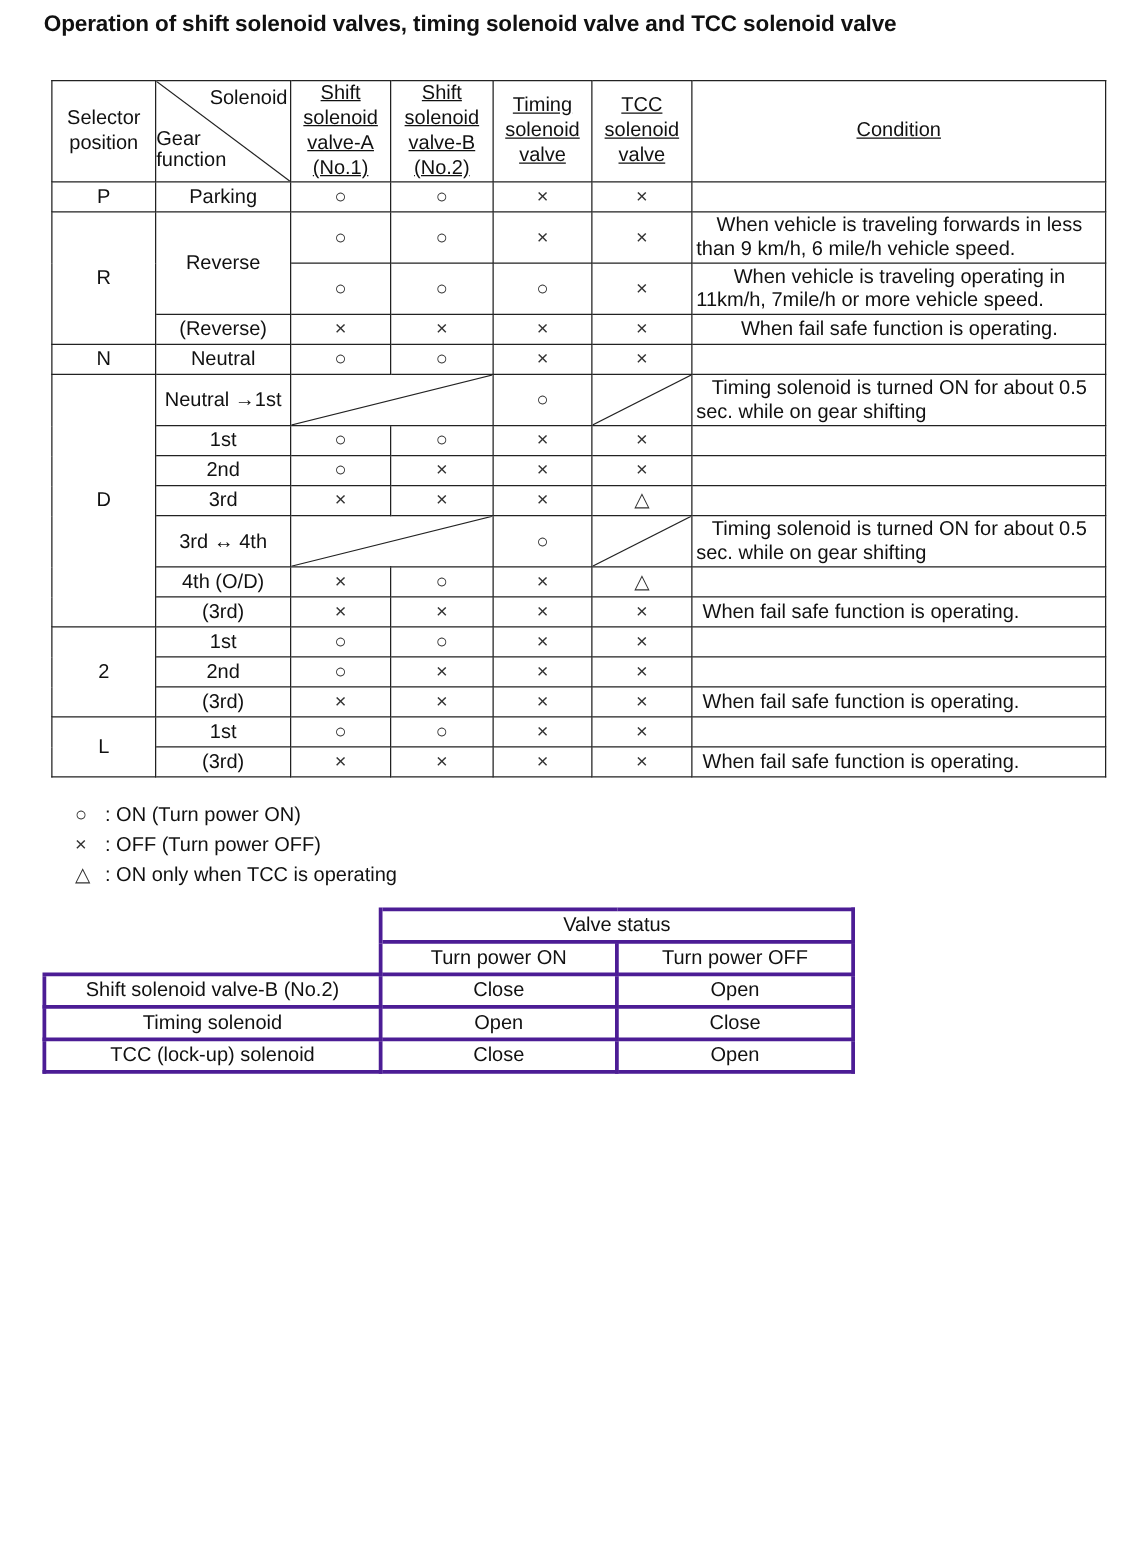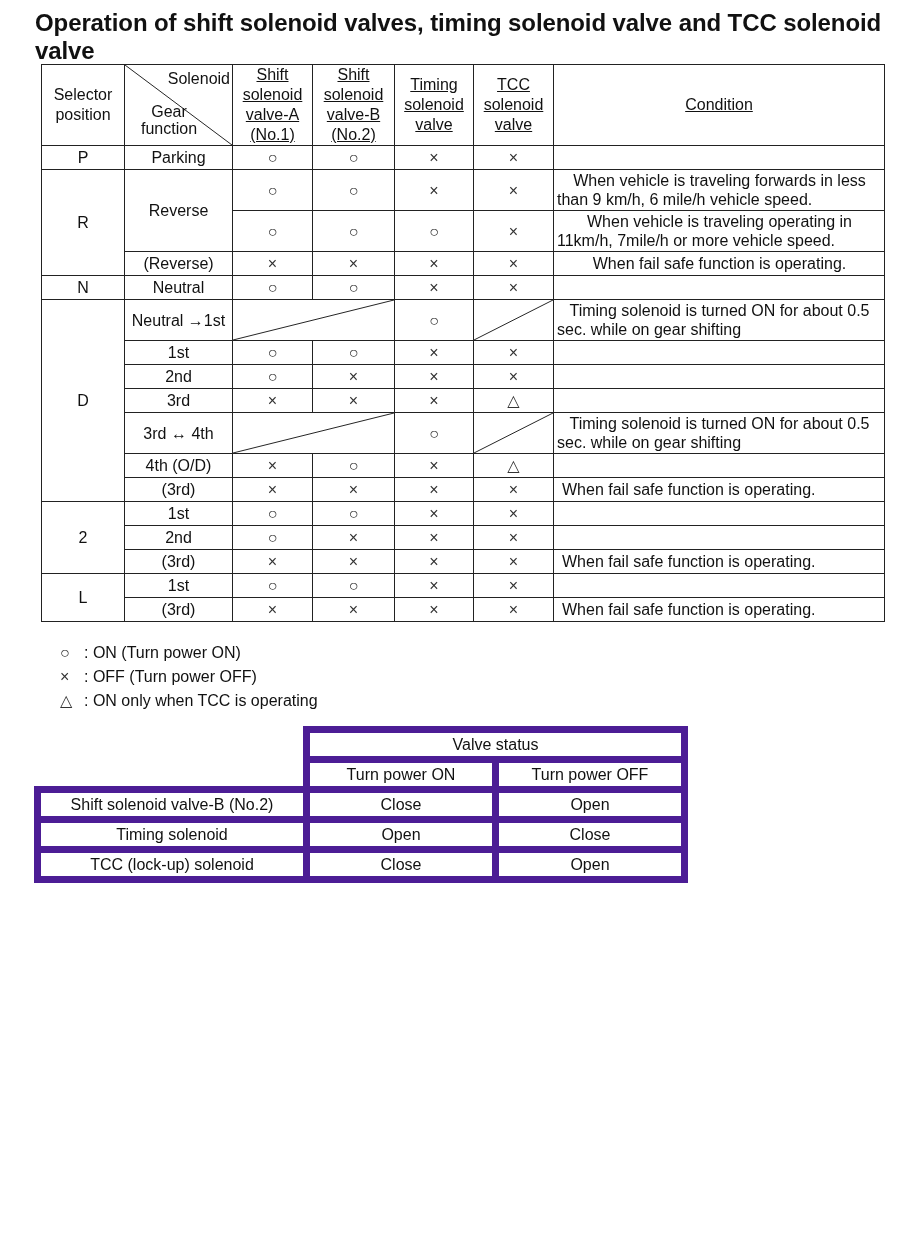--- a/index.html
+++ b/index.html
@@ -1,39 +1,39 @@
 <!DOCTYPE html>
 <html><head>
 <meta charset="utf-8">
 <style>
   html, body { margin: 0; padding: 0; background: #ffffff; }
   body { width: 904px; height: 1240px; position: relative; font-family: "Liberation Sans", sans-serif; color: #111; }
-  .title { position: absolute; left: 35px; top: 9px; font-size: 24px; font-weight: bold; letter-spacing: -0.1px; }
+  .title { position: absolute; left: 35px; top: 9px; font-size: 18px; font-weight: bold; letter-spacing: -0.1px; }
 
   
   .main { position: absolute; left: 41px; top: 64px; border-collapse: collapse; table-layout: fixed; }
   .main td, .main th { border: 1px solid #222; padding: 0; font-size: 16px; font-weight: normal; text-align: center; vertical-align: middle; line-height: 19px; }
   .main th { line-height: 20px; text-decoration: underline; }
   .sym { font-size: 16px; color: #333; }
   .cond { text-align: left; padding: 0 2px 0 3px !important; font-size: 16px; line-height: 19.5px !important; }
   .cond.single { text-align: left !important; padding-left: 8px !important; }
   .cond.just { text-align-last: left; }
   .diag-cell { position: relative; }
   .diag-cell svg { position: absolute; left: 0; top: 0; width: 100%; height: 100%; }
   .hdr-corner { position: relative; }
   .hdr-corner svg { position: absolute; left: 0; top: 0; width: 100%; height: 100%; }
   .hdr-corner .sol { position: absolute; right: 2px; top: 4px; }
-  .hdr-corner .gear { position: absolute; left: 16px; top: 38px; text-align: center; line-height: 17px; }
+  .hdr-corner .gear { position: absolute; left: 0; top: 38px; text-align: left; line-height: 17px; }
 
   .legend { position: absolute; left: 60px; top: 641px; font-size: 16px; line-height: 24px; }
   .legend .row { display: flex; align-items: center; }
   .legend .g { width: 24px; display: inline-block; color: #333; }
 
   .status { position: absolute; left: 34px; top: 726px; border-collapse: collapse; table-layout: fixed; }
-  .status td { border: 7px solid #4c1d95; padding: 0; height: 23px; text-align: center; font-size: 16px; line-height: 22px; }
+  .status td { border: 3px solid #4c1d95; padding: 0; height: 23px; text-align: center; font-size: 16px; line-height: 22px; }
   .status td.blank { border-top: none; border-left: none; }
 </style>
 </head>
 <body>
 
 <div class="title">Operation of shift solenoid valves, timing solenoid valve and TCC solenoid valve</div>
 
 <table class="main">
   <colgroup>
     <col style="width:83px">

